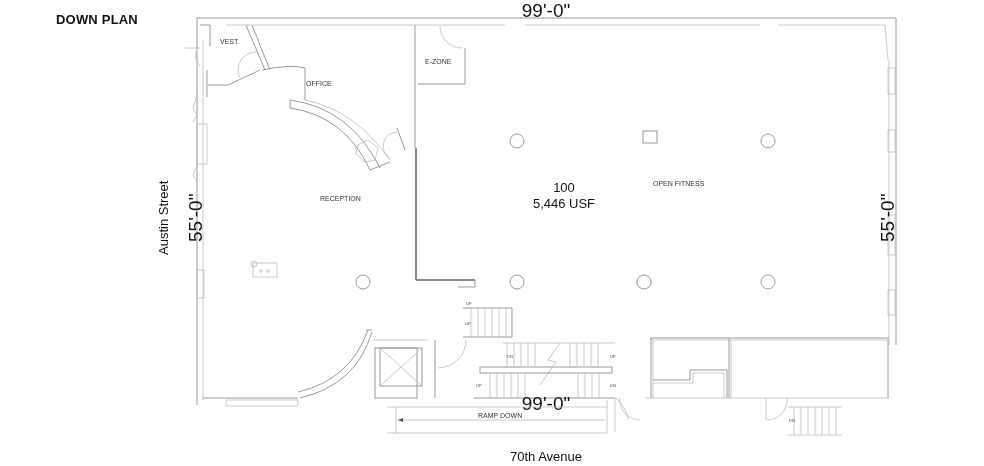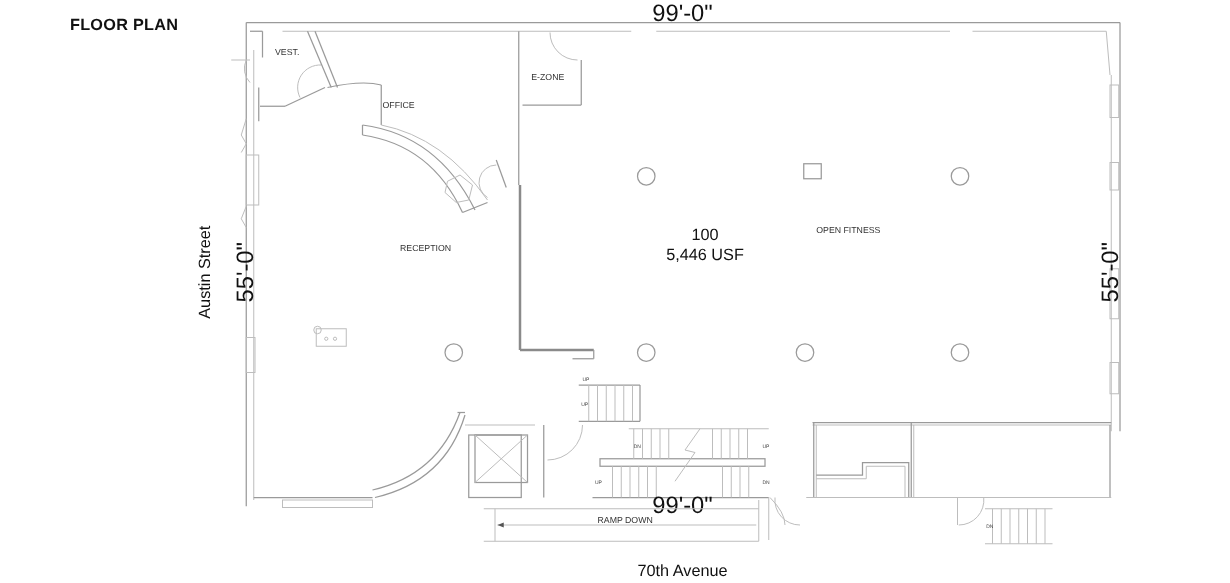--- a/index.html
+++ b/index.html
@@ -12,21 +12,21 @@
   .col { stroke: #9a9a9a; stroke-width: 1; fill: #fff; }
   .dim-text { font-family: "Liberation Sans", sans-serif; font-size: 19px; fill: #111; }
   .room-label { font-family: "Liberation Sans", sans-serif; font-size: 7px; fill: #333; }
   .tiny-label { font-family: "Liberation Sans", sans-serif; font-size: 4px; fill: #444; }
   .unit-text { font-family: "Liberation Sans", sans-serif; font-size: 13px; fill: #111; }
   .street-text { font-family: "Liberation Sans", sans-serif; font-size: 13px; fill: #111; }
 </style>
 </head>
 <body>
 
-<div class="title">FLOOR PLAN</div>
+<div class="title">DOWN PLAN</div>
 
 <svg class="plan" width="984" height="466" viewBox="0 0 984 466">
 
   <line x1="197" y1="18" x2="896" y2="18" class="wall"></line>
   <text x="546" y="17" text-anchor="middle" class="dim-text">99'-0"</text>
 
   <line x1="197" y1="18" x2="197" y2="405" class="wall"></line>
   <line x1="896" y1="18" x2="896" y2="345" class="wall"></line>
 
   <line x1="226" y1="25" x2="505" y2="25" class="wallthin"></line>

